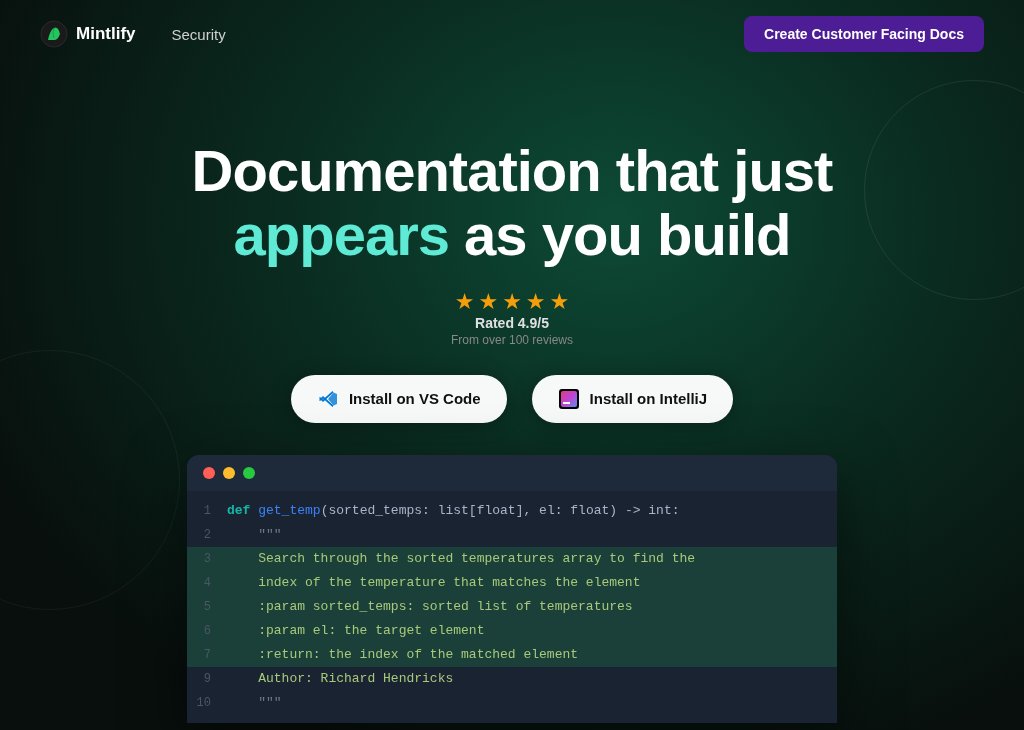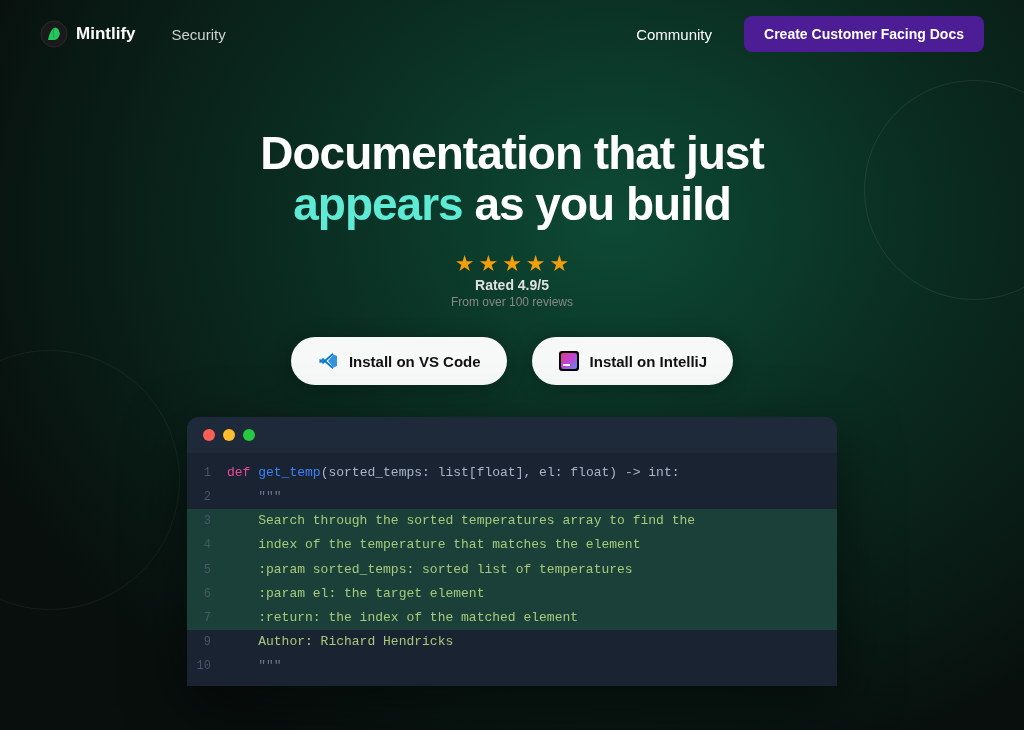--- a/index.html
+++ b/index.html
@@ -116,27 +116,27 @@
 
     
     .hero {
       position: relative;
       z-index: 5;
       text-align: center;
       padding-top: 60px;
     }
 
     .hero-title {
-      font-size: 46px;
+      font-size: 58px;
       font-weight: 800;
       line-height: 1.1;
       color: #fff;
       letter-spacing: -1px;
       max-width: 700px;
-      margin: 0 auto;
+      margin: 11px auto;
     }
 
     .hero-title .highlight {
       color: #5eead4;
     }
 
     .stars-row {
       display: flex;
       align-items: center;
       justify-content: center;
@@ -246,21 +246,21 @@
       font-size: 12px;
       flex-shrink: 0;
       user-select: none;
     }
 
     .line-content {
       color: #a8b5c8;
       white-space: pre;
     }
 
-    .kw { color: #ec4899; }
+    .kw { color: #14b8a6; font-weight: bold; }
     .fn { color: #3b82f6; }
     .comment { color: #6a7a8a; }
     .doc { color: #a8c97a; }
   </style>
 </head>
 <body>
 
 <div class="bg-gradient"></div>
 <div class="arc-decoration"></div>
 <div class="arc-decoration-2"></div>
@@ -272,21 +272,20 @@
       <svg class="logo-icon" viewBox="0 0 28 28" fill="none" xmlns="http://www.w3.org/2000/svg">
         <circle cx="14" cy="14" r="13" fill="#1a1a1a" stroke="#2a2a2a"></circle>
         <path d="M8 20 Q10 10 14 8 Q18 6 20 14 Q18 20 14 20 Q10 20 8 20Z" fill="#22c55e"></path>
         <path d="M14 8 Q12 13 14 18" stroke="#16a349" stroke-width="1" fill="none"></path>
       </svg>
       <span class="logo-text">Mintlify</span>
     </div>
     <a class="nav-link">Security</a>
   </div>
   <div class="nav-right">
-    <button class="btn-community">Community</button>
     <button class="btn-cta">Create Customer Facing Docs</button>
   </div>
 </nav>
 
 <section class="hero">
   <h1 class="hero-title">
     <span>Documentation that just</span><br>
     <span class="highlight">appears</span>
     <span> as you build</span>
   </h1>

